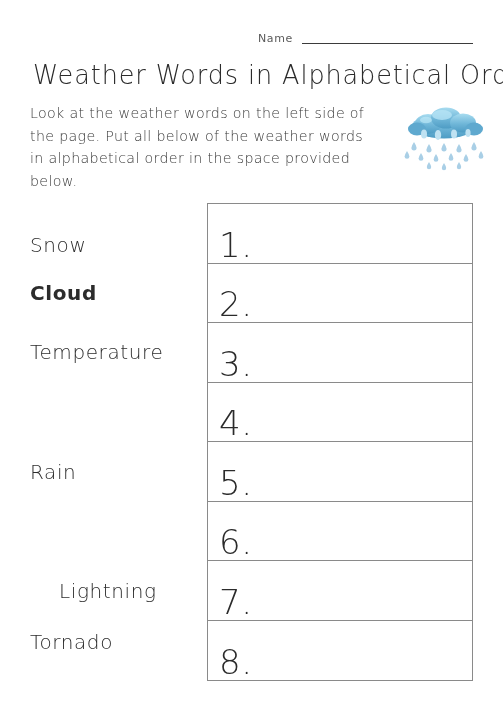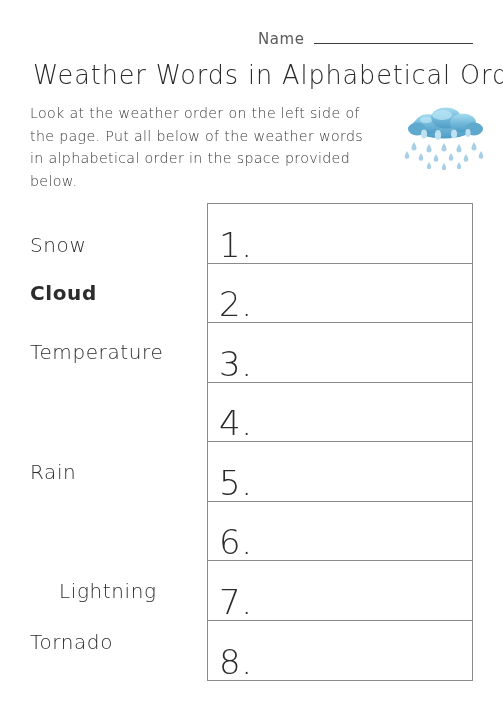--- a/index.html
+++ b/index.html
@@ -27,21 +27,21 @@
     position: absolute;
     left: 258px;
     top: 26px;
     width: 215px;
     height: 20px;
     display: flex;
     align-items: flex-end;
   }
   .name-label {
     font-family: "DejaVu Sans", sans-serif;
-    font-size: 15px;
+    font-size: 11px;
     letter-spacing: 0.6px;
     color: #5a5a5a;
     line-height: 12px;
     padding-bottom: 1px;
   }
   .name-line {
     flex: 1;
     height: 0;
     border-bottom: 1.6px solid #3b3b3b;
     margin-left: 9px;
@@ -150,21 +150,21 @@
 <div class="page">
 
   <div class="name-row">
     <div class="name-label">Name</div>
     <div class="name-line"></div>
   </div>
 
   <div class="title">Weather Words in Alphabetical Order</div>
 
   <div class="instructions">
-    <span>Look at the weather order on the left side of</span>
+    <span>Look at the weather words on the left side of</span>
     <span>the page.  Put all below of the weather words</span>
     <span>in alphabetical order in the space provided below.</span>
   </div>
 
   <div class="cloud-art">
     <svg width="96" height="68" viewBox="0 0 96 68" xmlns="http://www.w3.org/2000/svg">
       <defs>
         <linearGradient id="cg" x1="0" y1="0" x2="0" y2="1">
           <stop offset="0%" stop-color="#a8dcf0"></stop>
           <stop offset="55%" stop-color="#6fb6d8"></stop>

